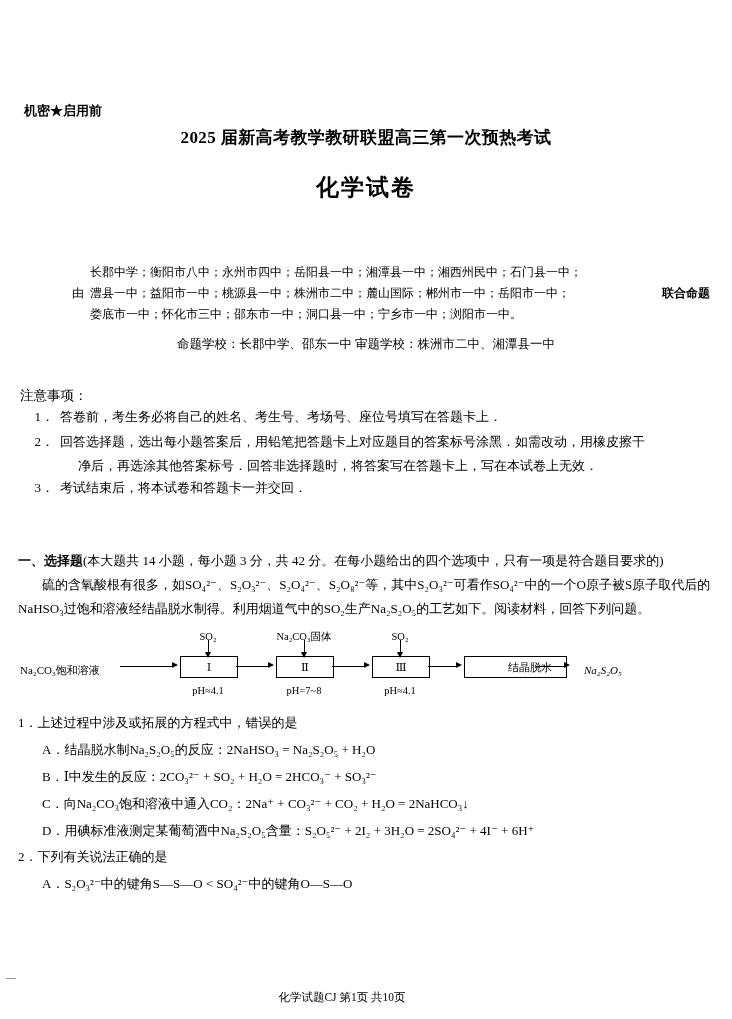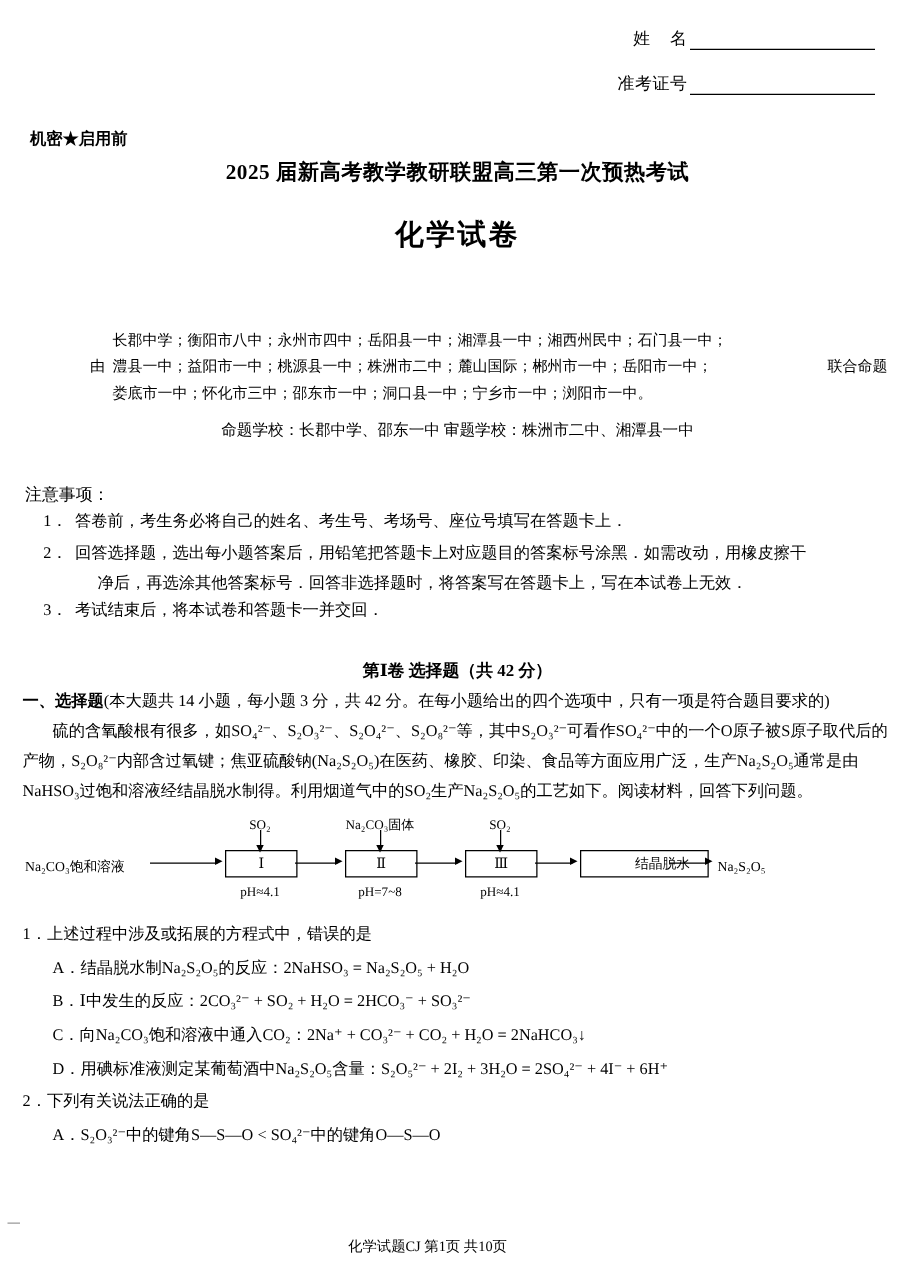--- a/index.html
+++ b/index.html
@@ -102,20 +102,21 @@
     text-align: right;
     padding-right: 6px;
     white-space: pre;
   }
   .schools-row .body {
     flex: 1;
   }
   .schools-row .tail {
     width: 70px;
     white-space: pre;
+    font-weight: bold;
   }
   .credits {
     margin-top: 9px;
     text-align: center;
     font-size: 12.5px;
   }
 
   
   .notice-head {
     position: absolute;
@@ -284,30 +285,20 @@
     bottom: 40px;
     width: 10px;
     border-top: 1px solid #999;
   }
 </style>
 </head>
 <body>
 
 <div class="page">
 
-  <div class="namefields">
-    <div class="namefield-row">
-      <span class="namefield-label">姓    名</span>
-      <span class="namefield-line"></span>
-    </div>
-    <div class="namefield-row">
-      <span class="namefield-label">准考证号</span>
-      <span class="namefield-line"></span>
-    </div>
-  </div>
 
   <div class="secret">机密★启用前</div>
 
   <div class="exam-title">2025 届新高考教学教研联盟高三第一次预热考试</div>
   <div class="subject-title">化学试卷</div>
 
   <div class="schools">
     <div class="schools-row">
       <span class="lead"></span>
       <span class="body">长郡中学；衡阳市八中；永州市四中；岳阳县一中；湘潭县一中；湘西州民中；石门县一中；</span>
@@ -336,29 +327,27 @@
       <span class="notice-num">2．</span>
       <span class="notice-text">回答选择题，选出每小题答案后，用铅笔把答题卡上对应题目的答案标号涂黑．如需改动，用橡皮擦干</span>
     </div>
     <div class="notice-cont">净后，再选涂其他答案标号．回答非选择题时，将答案写在答题卡上，写在本试卷上无效．</div>
     <div class="notice-item">
       <span class="notice-num">3．</span>
       <span class="notice-text">考试结束后，将本试卷和答题卡一并交回．</span>
     </div>
   </div>
 
-  <div class="section-1">第Ⅰ卷 选择题（共 42 分）</div>
 
   <div class="qbody">
     <div>
       <span class="q-head">一、选择题</span><span class="q-head-rest">(本大题共 14 小题，每小题 3 分，共 42 分。在每小题给出的四个选项中，只有一项是符合题目要求的)</span>
     </div>
 
     <div class="para indent">硫的含氧酸根有很多，如SO₄²⁻、S₂O₃²⁻、S₂O₄²⁻、S₂O₈²⁻等，其中S₂O₃²⁻可看作SO₄²⁻中的一个O原子被S原子取代后的</div>
-    <div class="para">产物，S₂O₈²⁻内部含过氧键；焦亚硫酸钠(Na₂S₂O₅)在医药、橡胶、印染、食品等方面应用广泛，生产Na₂S₂O₅通常是由</div>
     <div class="para">NaHSO₃过饱和溶液经结晶脱水制得。利用烟道气中的SO₂生产Na₂S₂O₅的工艺如下。阅读材料，回答下列问题。</div>
 
     <div class="flow">
 
       <div class="intext" style="left:-108px; top:33px;">Na₂CO₃饱和溶液</div>
       <div class="hline" style="left:-8px; width:54px;"></div>
       <div class="arrowh" style="left:44px;"></div>
 
       <div class="box" style="left:52px;">Ⅰ</div>
       <div class="lbl-top" style="left:58px; width:44px;">SO₂</div>
@@ -384,21 +373,21 @@
       <div class="arrowv" style="left:268.5px; top:26px;"></div>
       <div class="lbl-bot" style="left:244px; width:56px;">pH≈4.1</div>
 
       <div class="hline" style="left:300px; width:30px;"></div>
       <div class="arrowh" style="left:328px;"></div>
 
       <div class="box wide" style="left:336px;padding-left:29px;">结晶脱水</div>
 
       <div class="hline" style="left:408px; width:30px;"></div>
       <div class="arrowh" style="left:436px;"></div>
-      <div class="intext" style="left:446px; top:33px;">Na₂S₂O₅</div>
+      <div class="intext" style="left:456px; top:33px;font-style:italic;">Na₂S₂O₅</div>
     </div>
 
     <div class="qlist">
       <div class="qitem">
         <div class="qnum-line">
           <span>1．</span><span>上述过程中涉及或拓展的方程式中，错误的是</span>
         </div>
         <div class="opt">A．结晶脱水制Na₂S₂O₅的反应：2NaHSO₃ = Na₂S₂O₅ + H₂O</div>
         <div class="opt">B．Ⅰ中发生的反应：2CO₃²⁻ + SO₂ + H₂O = 2HCO₃⁻ + SO₃²⁻</div>
         <div class="opt">C．向Na₂CO₃饱和溶液中通入CO₂：2Na⁺ + CO₃²⁻ + CO₂ + H₂O = 2NaHCO₃↓</div>

